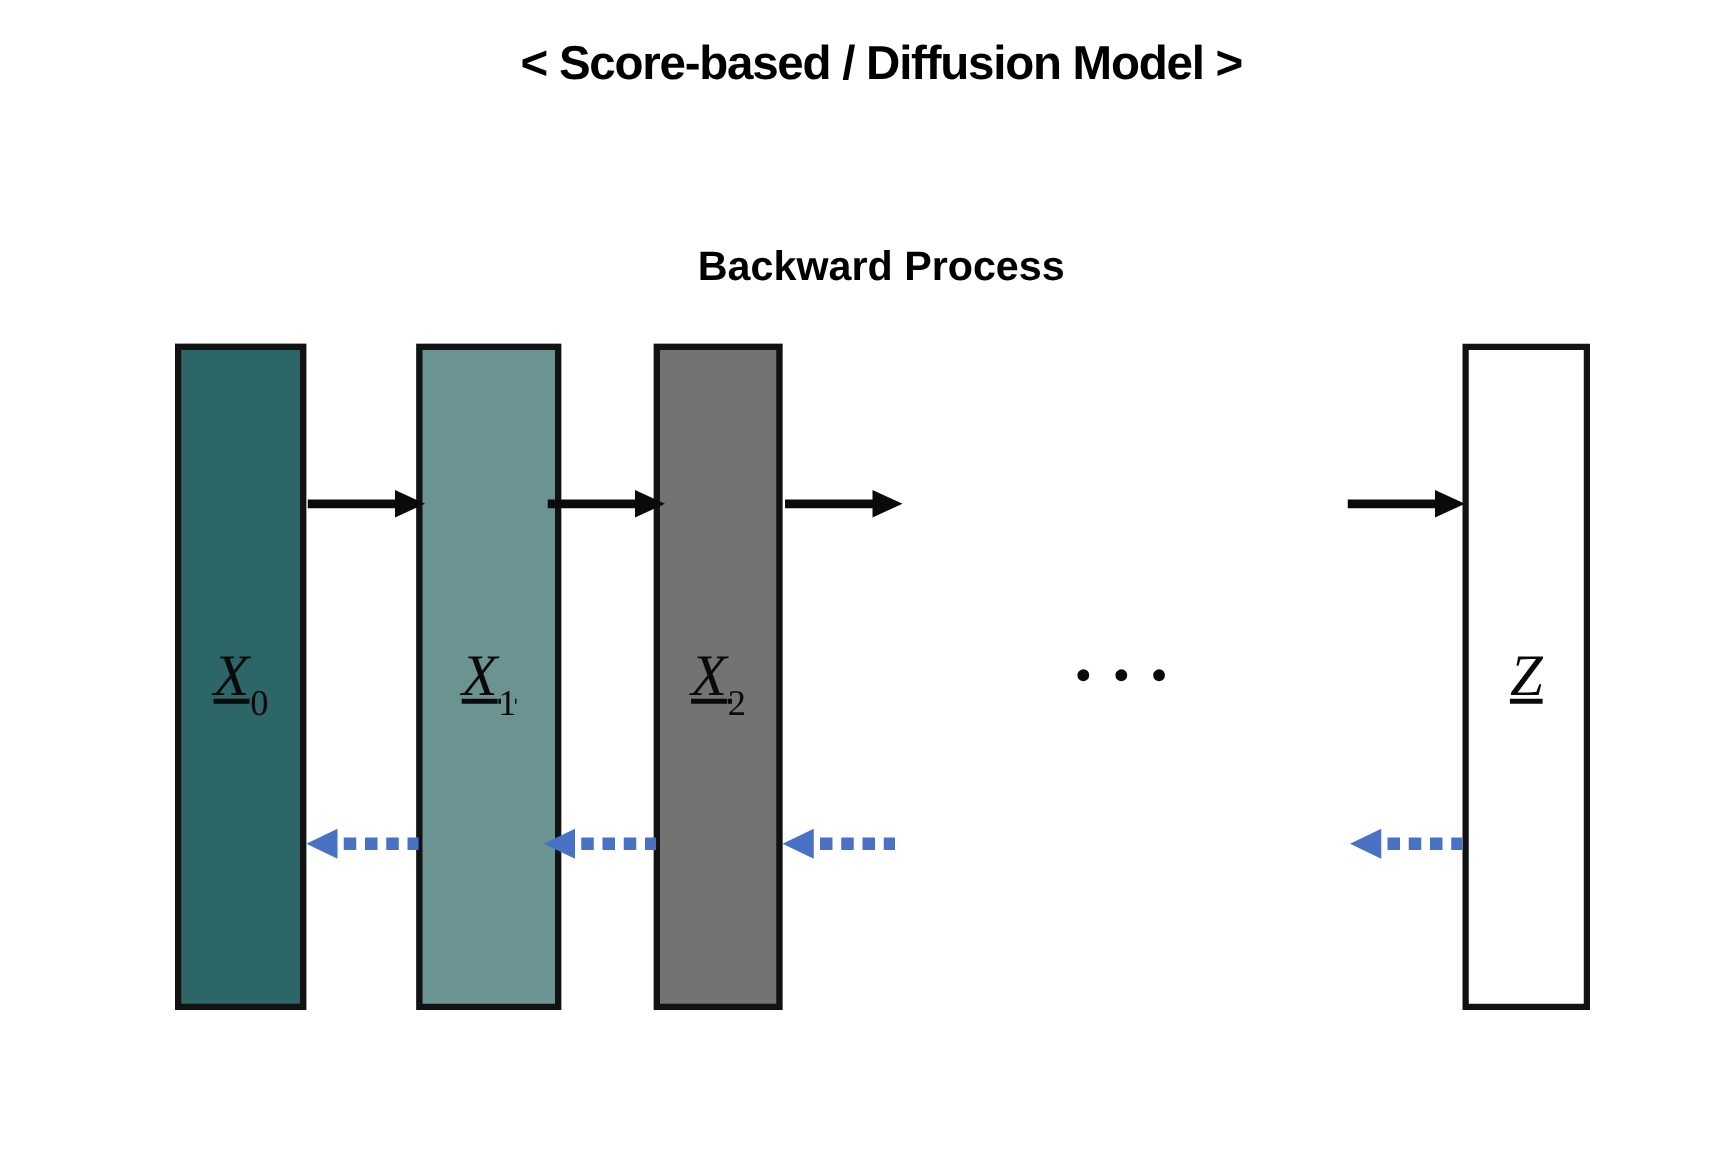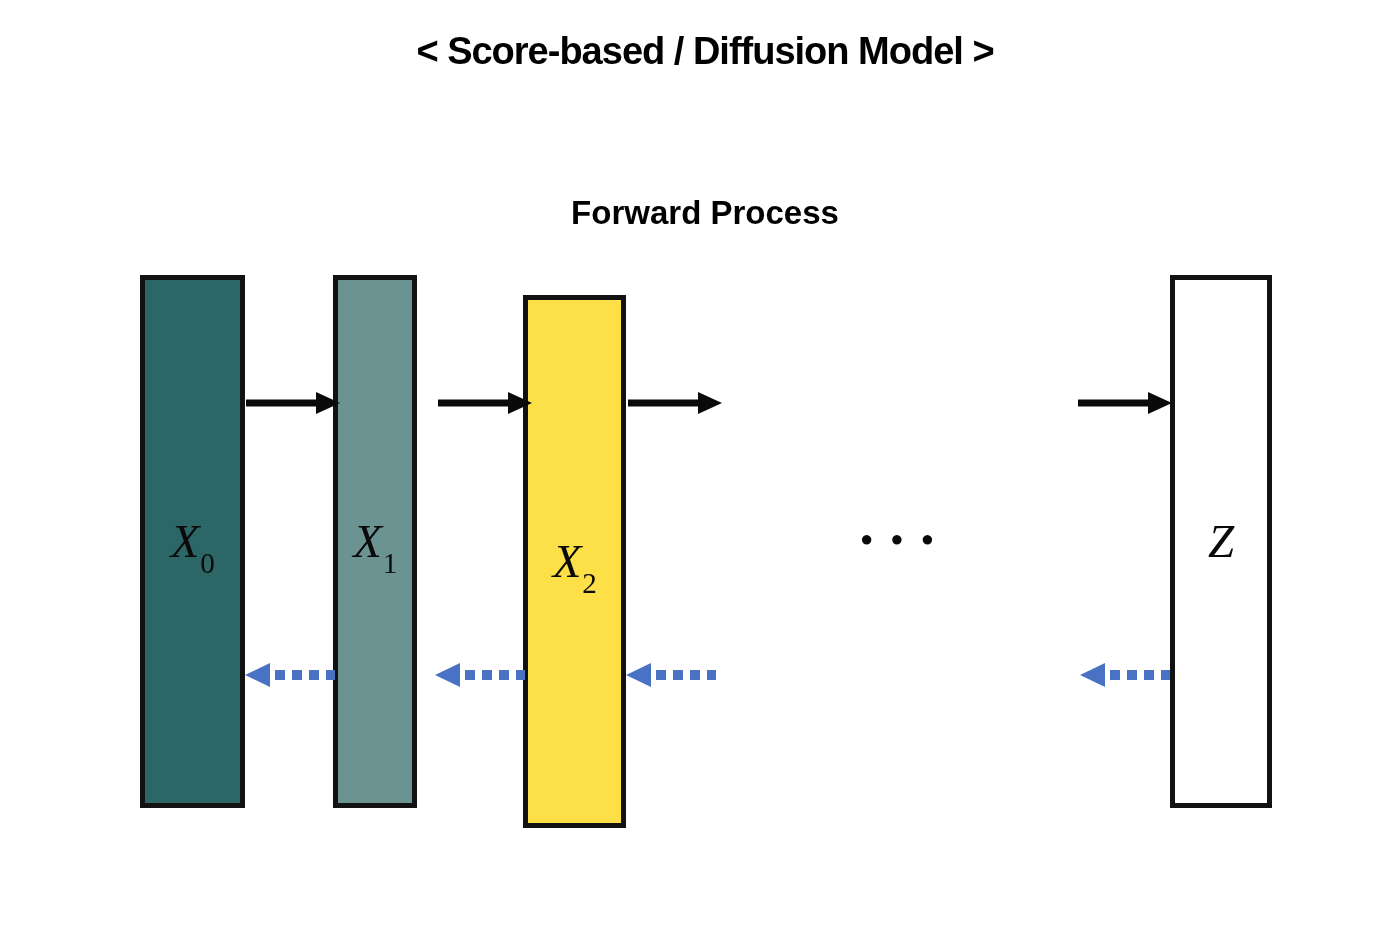--- a/index.html
+++ b/index.html
@@ -43,31 +43,32 @@
     position: absolute;
     top: 275px;
     height: 533px;
     box-sizing: border-box;
     border: 5px solid var(--c-border, #121212);
     display: flex;
     align-items: center;
     justify-content: center;
   }
   .bar.bar-0 { left: 140px;  width: 105px; }
-  .bar.bar-1 { left: 333px;  width: 84px; }
+  .bar.bar-1 { left: 333px;  width: 116px; }
   .bar.bar-2 { left: 523px;  width: 103px; }
   .bar.bar-3 { left: 1170px; width: 102px; }
 
   .bar-label {
     font-family: "Liberation Serif", "DejaVu Serif", serif;
     font-style: italic;
     font-size: 47px;
     color: #0a0a0a;
     line-height: 1;
     white-space: nowrap;
+    text-decoration: underline;
   }
   .bar-label sub {
     font-size: 0.62em;
     font-style: normal;
     line-height: 0;
     position: relative;
     bottom: -0.18em;
     left: 0.02em;
   }
 
@@ -99,29 +100,29 @@
     line-height: 1;
   }
 </style>
 </head>
 <body>
 
 <div class="canvas">
 
   <h1 class="title">&lt; Score-based / Diffusion Model &gt;</h1>
 
-  <div class="process-label forward">Forward Process</div>
+  <div class="process-label forward">Backward Process</div>
 
   <div class="bar bar-0" style="background: rgb(45, 102, 102);">
     <span class="bar-label"><span>X</span><sub>0</sub></span>
   </div>
   <div class="bar bar-1" style="background: rgb(106, 147, 146);">
     <span class="bar-label"><span>X</span><sub>1</sub></span>
   </div>
-  <div class="bar bar-2" style="background: #fde047; margin-top: 20px;">
+  <div class="bar bar-2" style="background: #737373;">
     <span class="bar-label"><span>X</span><sub>2</sub></span>
   </div>
   <div class="bar bar-3" style="background: rgb(255, 255, 255);">
     <span class="bar-label"><span>Z</span><sub></sub></span>
   </div>
 
   <svg class="arrow fw-arrow f1" width="94" height="26" viewBox="0 0 94 26">
     <line x1="0" y1="13" x2="72" y2="13" stroke="currentColor" stroke-width="7"></line>
     <polygon points="70,2 94,13 70,24" fill="currentColor"></polygon>
   </svg>

